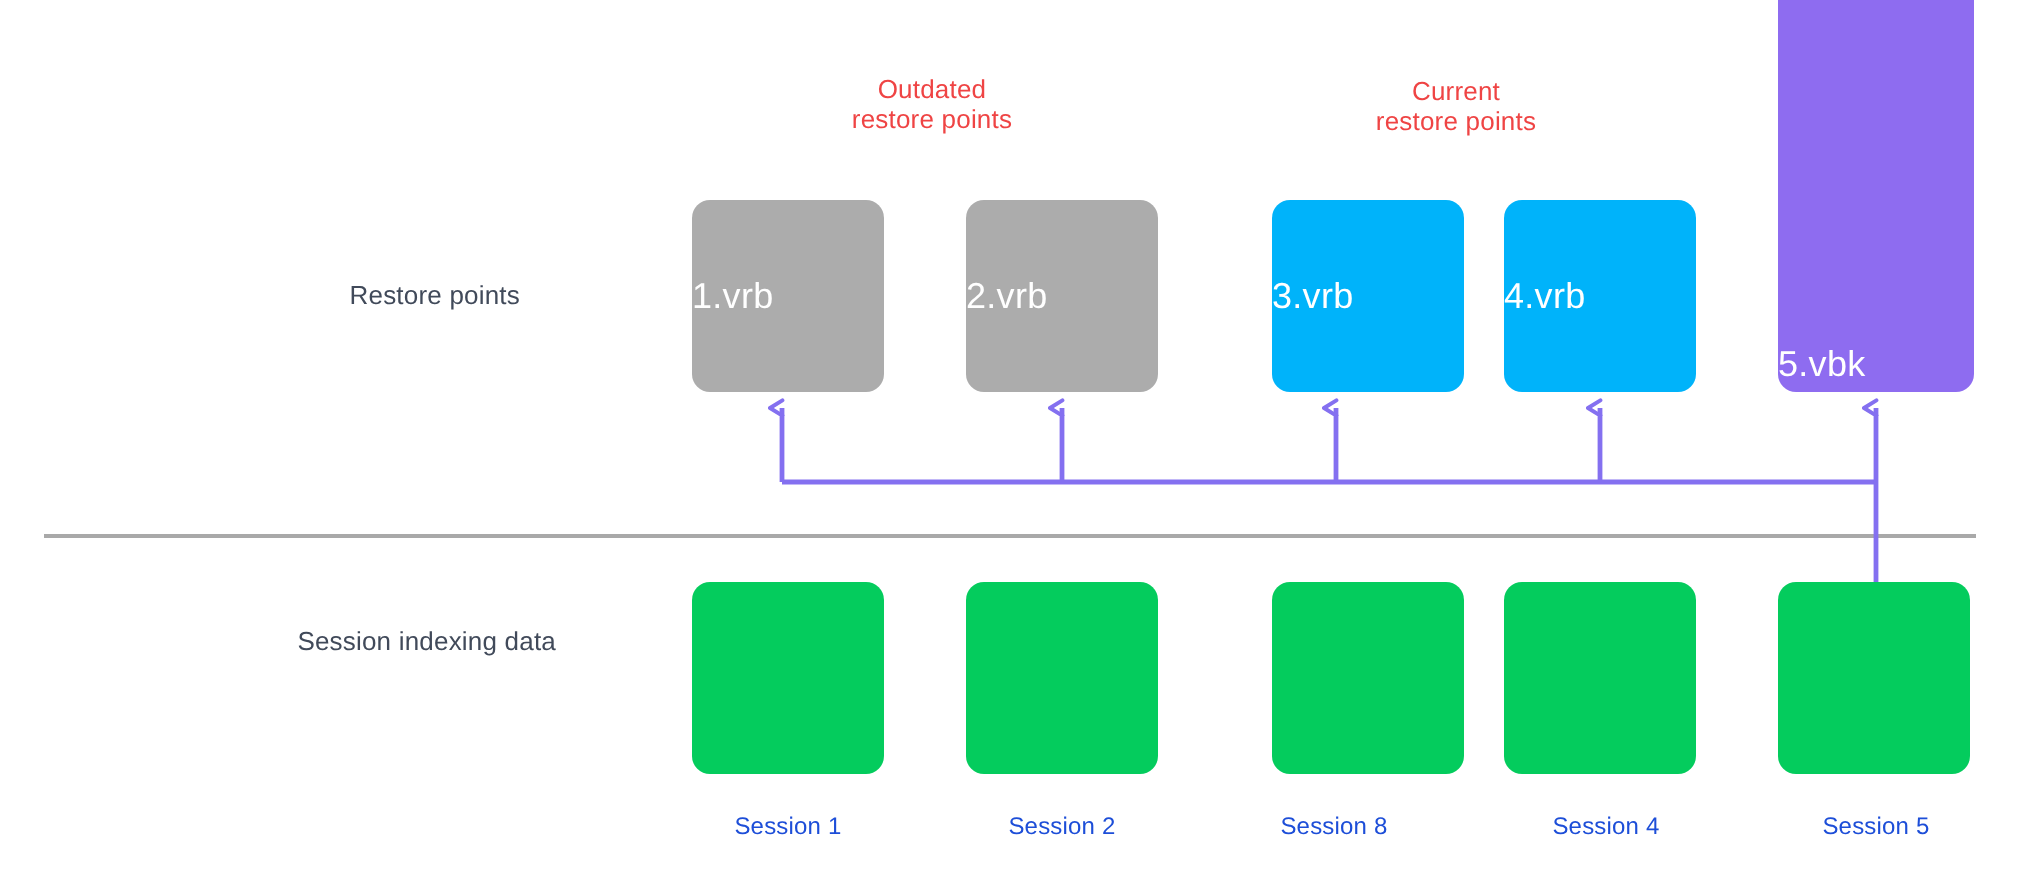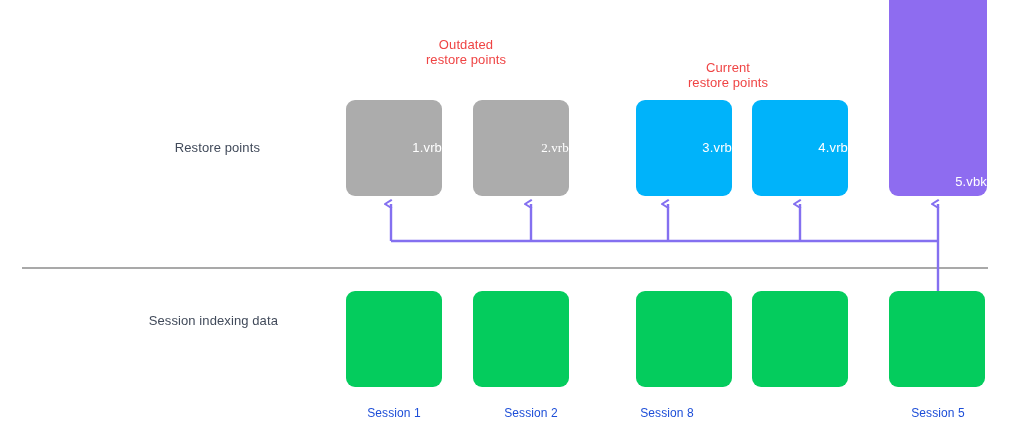--- a/index.html
+++ b/index.html
@@ -22,21 +22,21 @@
   .group-caption {
     position: absolute;
     text-align: center;
     color: #ef4444;
     font-size: 13px;
     line-height: 15px;
     letter-spacing: 0.1px;
     white-space: pre-line;
   }
   #caption-outdated { left: 386px; top: 37px; width: 160px; }
-  #caption-current  { left: 648px; top: 38px; width: 160px; margin-top: 22px; }
+  #caption-current  { left: 648px; top: 38px; width: 160px; }
 
   
   .row-label {
     position: absolute;
     color: #414a5a;
     font-size: 13px;
     line-height: 16px;
     text-align: right;
     letter-spacing: 0.1px;
   }
@@ -46,23 +46,23 @@
   
   .box {
     position: absolute;
     border-radius: 9px;
     box-sizing: border-box;
   }
   .box .box-text {
     position: absolute;
     left: 0;
     width: 100%;
-    text-align: right;
+    text-align: left;
     color: #ffffff;
-    font-size: 13px;
+    font-size: 18px;
     line-height: 16px;
     letter-spacing: 0.15px;
   }
   .rp-box .box-text { top: 50%; transform: translateY(-50%); }
   .full-box .box-text { bottom: 6px; margin-top: 48px; }
 
   .rp-box {
     top: 100px;
     width: 96px;
     height: 96px;
@@ -73,21 +73,21 @@
     height: 196px;
     border-radius: 0 0 9px 9px;
   }
   .session-box {
     top: 291px;
     width: 96px;
     height: 96px;
   }
 
   .col-1 { left: 346px; }
-  .col-2 { left: 473px; font-family: Liberation Serif, serif; }
+  .col-2 { left: 483px; }
   .col-3 { left: 636px; }
   .col-4 { left: 752px; }
   .col-5 { left: 889px; }
 
   
   #divider {
     position: absolute;
     left: 22px;
     top: 267px;
     width: 966px;
@@ -155,20 +155,21 @@
 
   <div class="box session-box col-1" style="background:#04cc5d;"></div>
   <div class="box session-box col-2" style="background:#04cc5d;"></div>
   <div class="box session-box col-3" style="background:#04cc5d;"></div>
   <div class="box session-box col-4" style="background:#04cc5d;"></div>
   <div class="box session-box col-5" style="background:#04cc5d;"></div>
 
   <div class="session-caption" id="session-cap-1">Session 1</div>
   <div class="session-caption" id="session-cap-2">Session 2</div>
   <div class="session-caption" id="session-cap-3">Session 8</div>
+  <div class="session-caption" id="session-cap-4">Session 4</div>
   <div class="session-caption" id="session-cap-5">Session 5</div>
 
   <svg id="connectors" viewBox="0 0 1016 441">
     <defs>
       <marker id="arrowhead" markerWidth="9" markerHeight="9" refX="4.2" refY="7.2" orient="auto" markerUnits="userSpaceOnUse">
         <path d="M4.2,1.2 L8.0,7.4 M4.2,1.2 L0.4,7.4" stroke="#8470f0" stroke-width="2" fill="none" stroke-linecap="round"></path>
       </marker>
     </defs>
 
     <path d="M391,241 L938,241" stroke="#8470f0" stroke-width="2.4" fill="none"></path>

